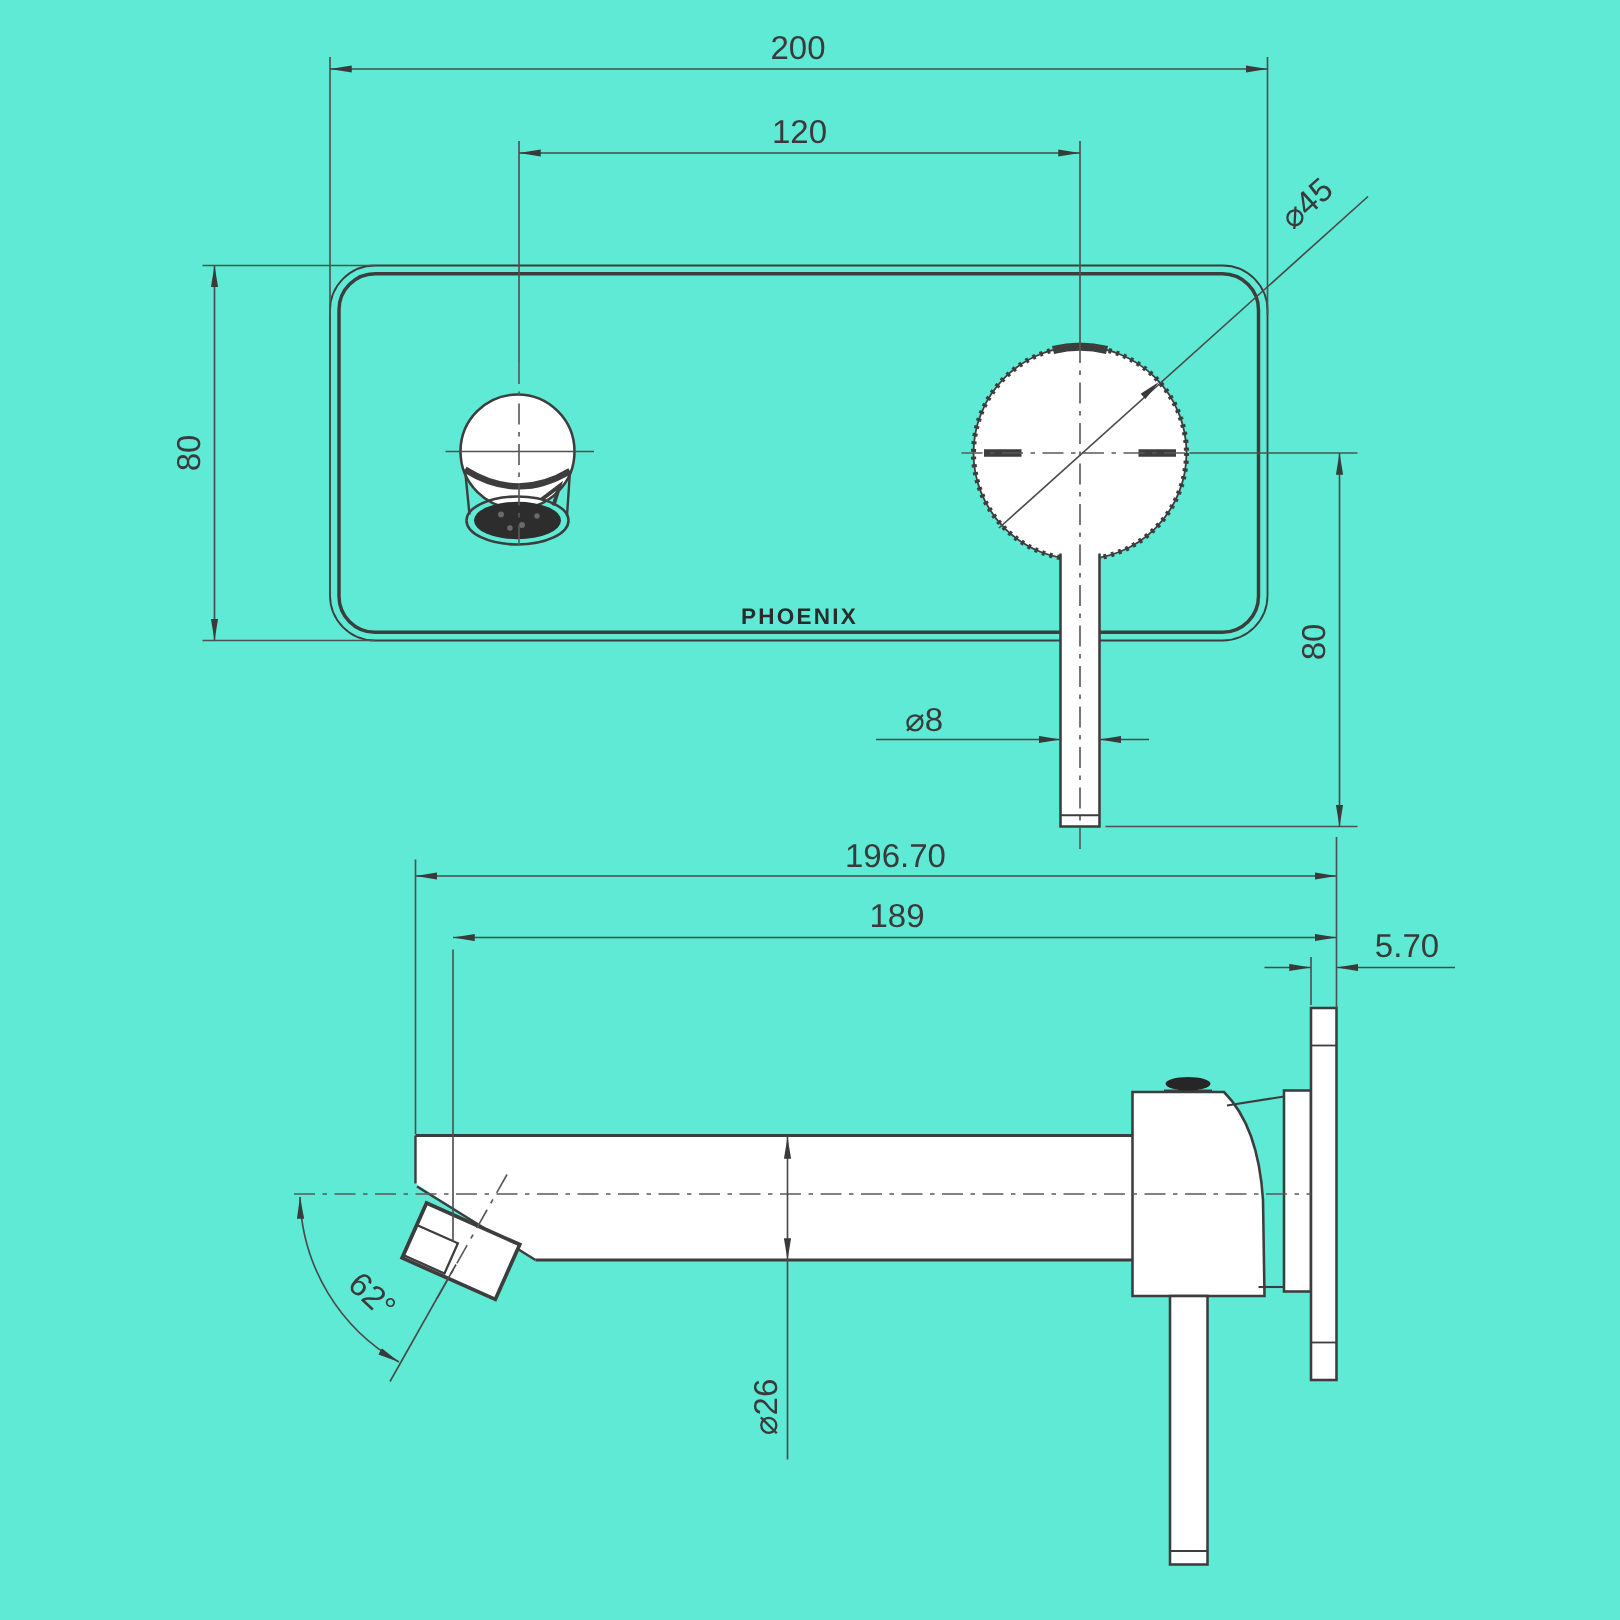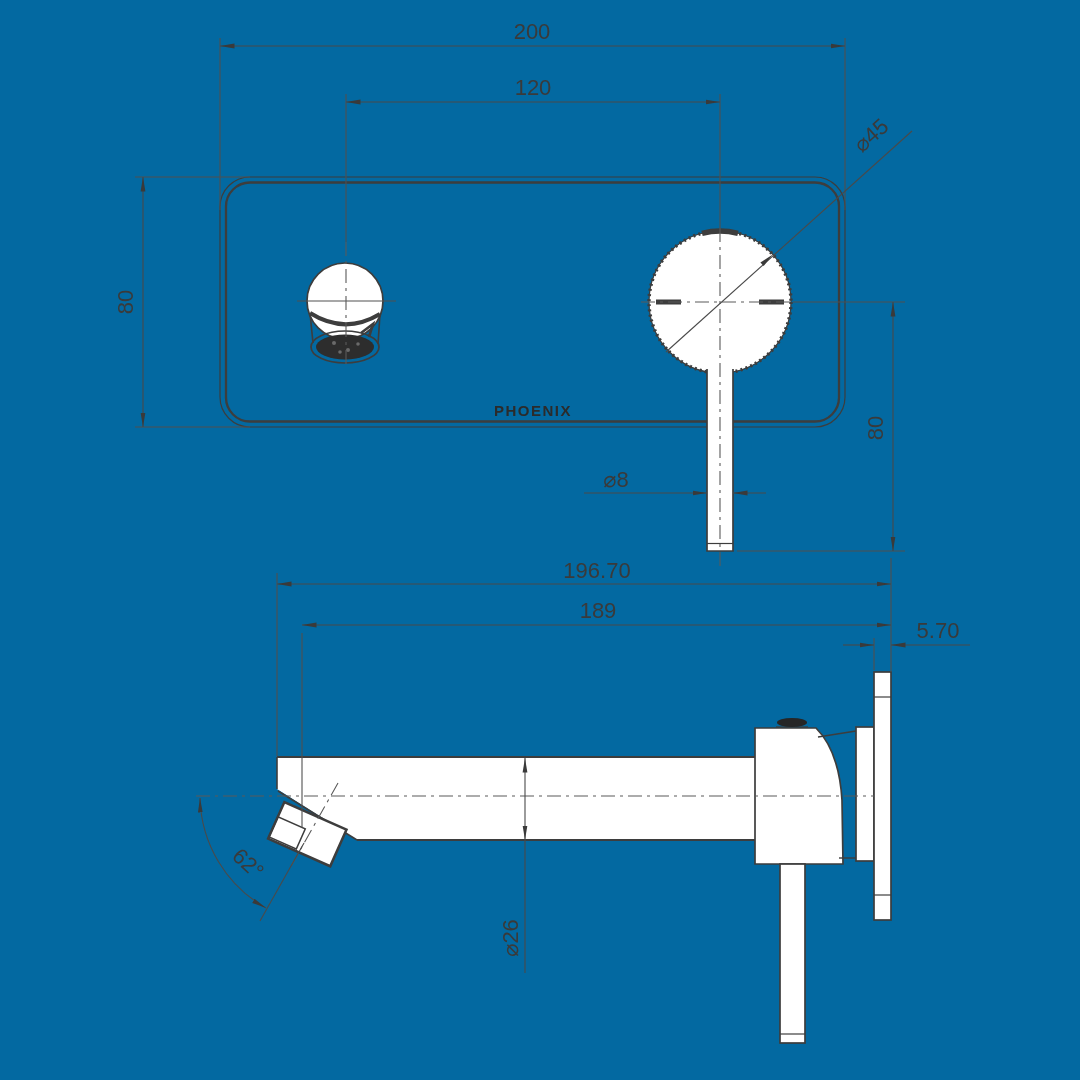--- a/index.html
+++ b/index.html
@@ -1,16 +1,16 @@
 <!DOCTYPE html>
 <html><head>
 <meta charset="utf-8">
 <style>
   html,body{margin:0;padding:0;background:#ffffff;}
-  .stage{width:1080px;height:1080px;background:#0369a1;position:relative;overflow:hidden;text-decoration:underline;}
+  .stage{width:1080px;height:1080px;background:#5eead4;position:relative;overflow:hidden;text-decoration:underline;}
   svg{display:block;}
   text{font-family:"Liberation Sans","DejaVu Sans",sans-serif;font-size:22px;fill:#3a3a3a;}
   .brand{font-weight:bold;font-size:15px;letter-spacing:1.5px;fill:#2b2b2b;}
   .obj{stroke:#3d3d3d;fill:none;}
   .objw{stroke:#3d3d3d;fill:#ffffff;}
   .thin{stroke:#505050;stroke-width:1.1;fill:none;}
   .dim{stroke:#4a4a4a;stroke-width:1.1;fill:none;}
   .cl{stroke:#5a5a5a;stroke-width:1.1;fill:none;stroke-dasharray:14 5 3 5;}
 </style>
 </head>

